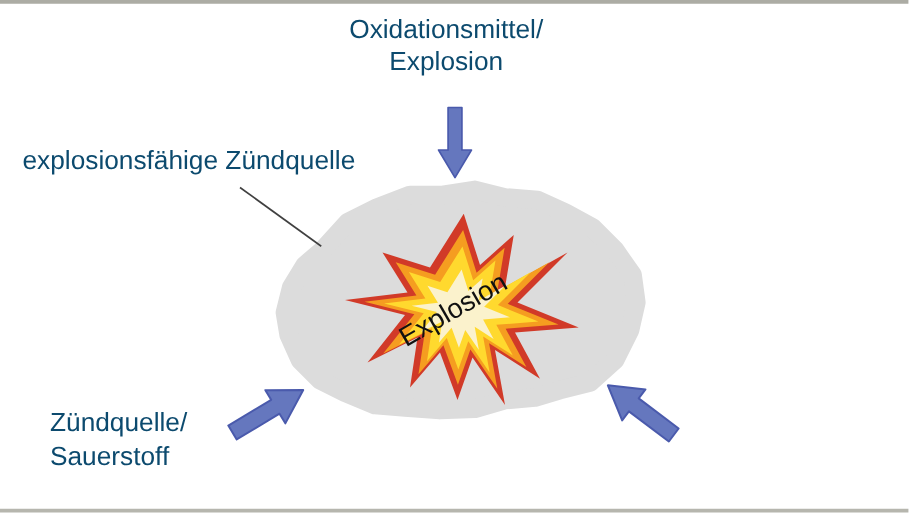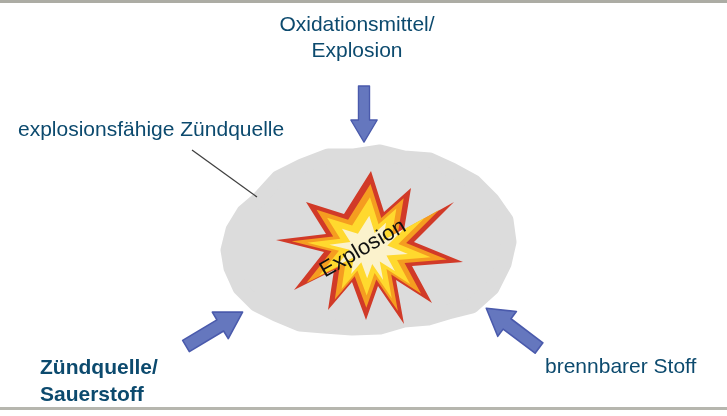--- a/index.html
+++ b/index.html
@@ -36,23 +36,22 @@
     top: 11px;
     width: 210px;
     text-align: center;
   }
   .label-atmosphere {
     left: 18px;
     top: 116px;
   }
   .label-ignition {
     left: 40px;
-    top: 353px;
+    top: 325px;
     line-height: 27px;
-    font-weight: bold;
   }
   .label-fuel {
     left: 545px;
     top: 353px;
   }
 
   svg.canvas {
     position: absolute;
     left: 0;
     top: 0;
@@ -95,21 +94,20 @@
     <div>Explosion</div>
   </div>
 
   <div class="label label-atmosphere">explosionsfähige Zündquelle</div>
 
   <div class="label label-ignition">
     <div>Zündquelle/</div>
     <div>Sauerstoff</div>
   </div>
 
-  <div class="label label-fuel">brennbarer Stoff</div>
 
   <svg class="canvas" width="727" height="416" viewBox="0 0 727 416">
 
     <defs>
       <path id="burstShape" d="M3,-77 L16,-36 L43,-60 L36,-18 L86,-46 L46,-6 L95,14 L44,18 L64,55 L28,32 L36,76 L10,38 L-2,72 L-16,34 L-40,62 L-34,22 L-74,42 L-44,4 L-92,-8 L-42,-14 L-62,-46 L-24,-34 Z"></path>
       <path id="arrowShape" d="M0,-6.5 L40,-6.5 L40,-15.5 L66,0 L40,15.5 L40,6.5 L0,6.5 Z"></path>
     </defs>
 
     <polygon class="cloud" points="258,200 278,178 302,166 328,156 354,156 380,152 404,158 430,160 452,170 474,182 492,200 506,220 509,242 504,264 492,288 472,306 448,312 428,318 404,320 380,327 352,328 324,326 300,324 276,314 256,304 240,288 231,268 228,250 233,230 244,212"></polygon>
 

